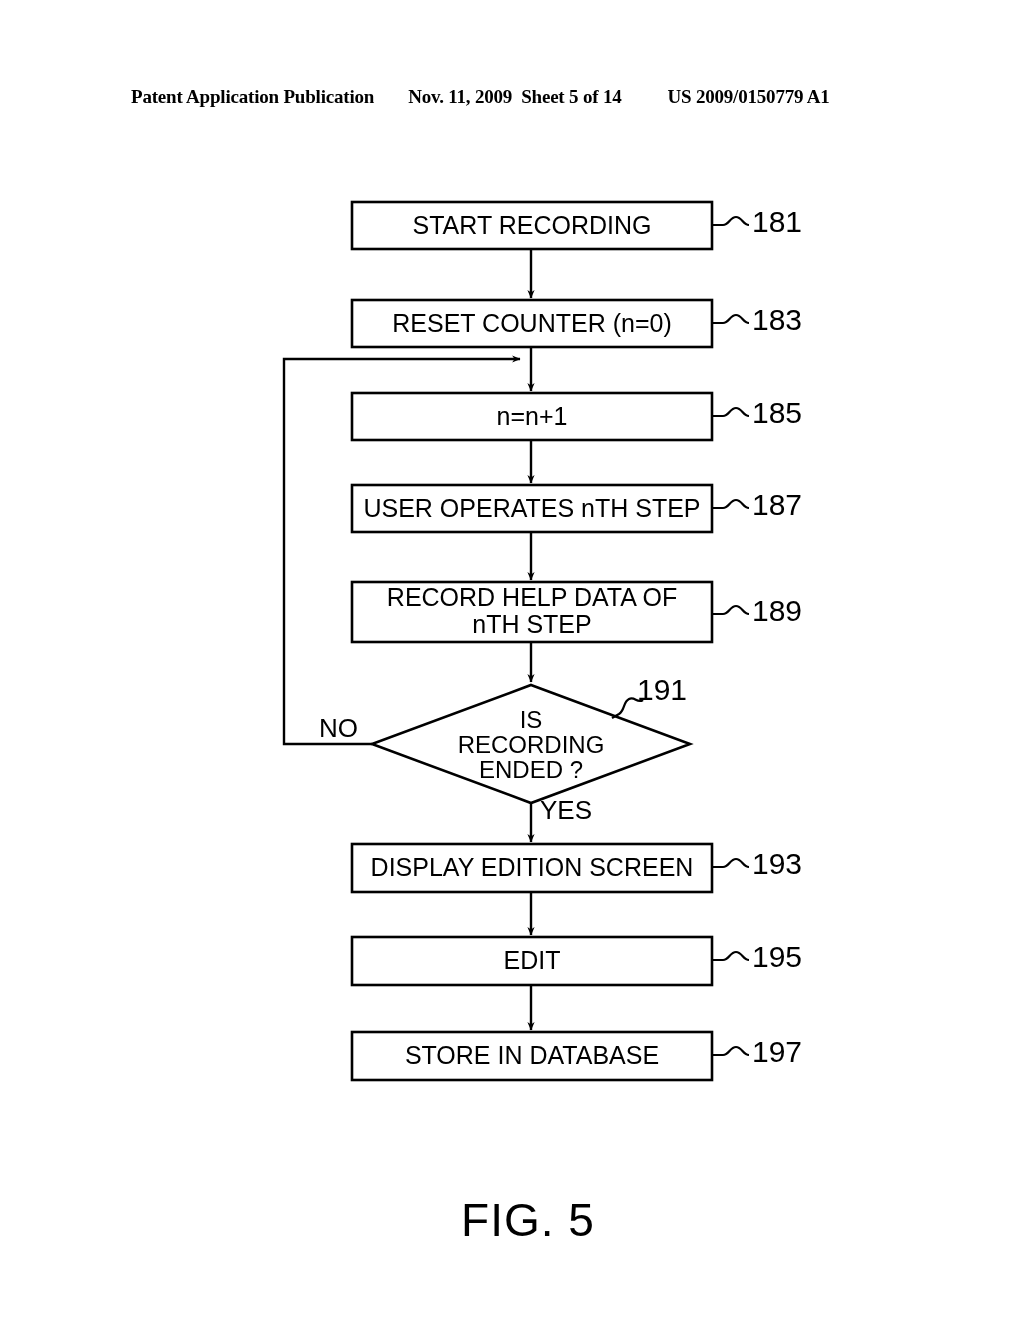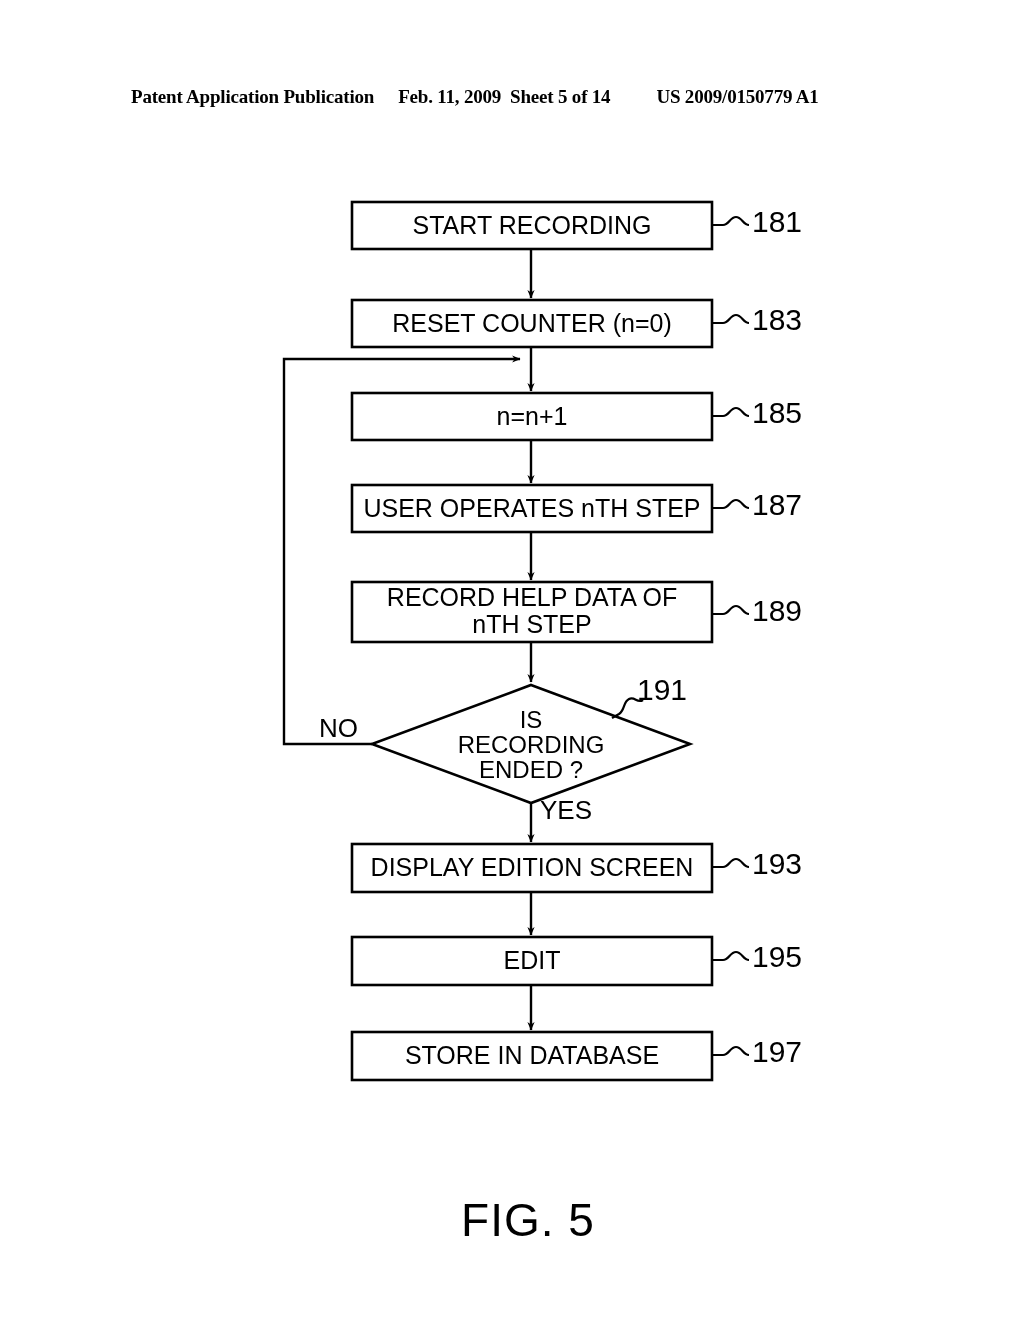--- a/index.html
+++ b/index.html
@@ -30,21 +30,21 @@
     letter-spacing: -0.2px;
     white-space: nowrap;
   }
   .page-header .hdr-inner {
     position: absolute;
     left: 131px;
     top: 0;
     display: flex;
     align-items: baseline;
   }
-  .hdr-pub      { margin-right: 24px; }
+  .hdr-pub      { margin-right: 34px; }
   .hdr-date     { margin-right: 9px; }
   .hdr-sheet    { margin-right: 46px; }
   .hdr-docnum   { }
 
   
   #figure {
     position: absolute;
     left: 0;
     top: 12px;
     width: 1024px;
@@ -105,21 +105,21 @@
     stroke-width: 2.2;
     fill: none;
   }
 </style>
 </head>
 <body>
 
 <div class="page-header">
   <div class="hdr-inner">
     <span class="hdr-pub">Patent Application Publication</span>
-    <span class="hdr-date">Feb. 11, 2009</span>
+    <span class="hdr-date">Nov. 11, 2009</span>
     <span class="hdr-sheet">Sheet 5 of 14</span>
     <span class="hdr-docnum">US 2009/0150779 A1</span>
   </div>
 </div>
 
 <div id="figure">
 <svg width="1024" height="1320" viewBox="0 0 1024 1320" xmlns="http://www.w3.org/2000/svg">
   <defs>
     <marker id="arrowhead" markerWidth="10" markerHeight="10" refX="8.4" refY="3.6" orient="auto" markerUnits="userSpaceOnUse">
       <path d="M 0.5 0 L 9 3.6 L 0.5 7.2 L 3 3.6 Z" fill="#000000"></path>

